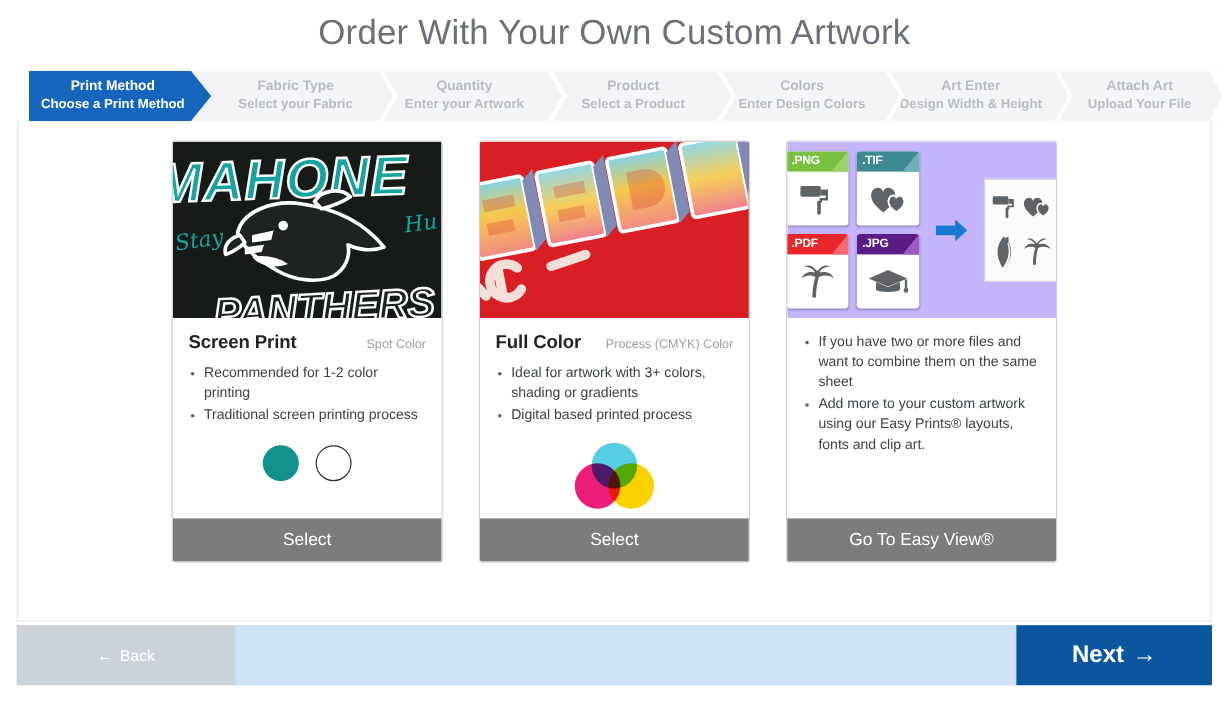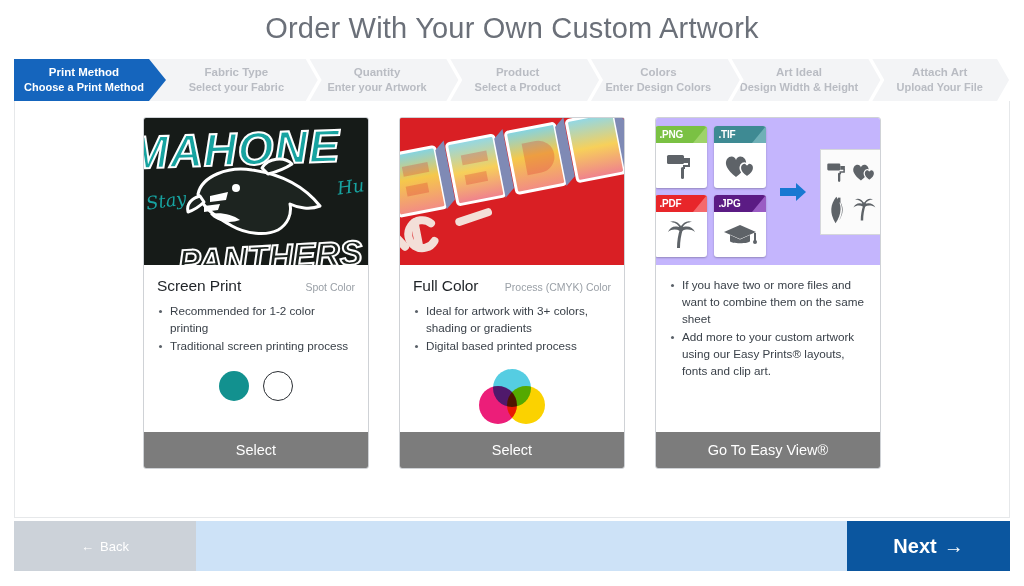--- a/index.html
+++ b/index.html
@@ -26,21 +26,21 @@
     font-weight: 400;
     color: #6b7079;
     letter-spacing: 0.2px;
     padding-top: 11px;
     line-height: 1.2;
   }
 
   
   .stepper {
     position: absolute;
-    left: 14px;
+    left: 24px;
     top: 59px;
     width: 996px;
     height: 42px;
     background: #f3f4f6;
     display: flex;
     overflow: hidden;
     align-items: center;
   }
   .step {
     position: relative;
@@ -138,21 +138,21 @@
     flex: 1 1 auto;
   }
   .card-head {
     display: flex;
     align-items: baseline;
     justify-content: space-between;
     margin-bottom: 8px;
   }
   .card-name {
     font-size: 15.5px;
-    font-weight: normal;
+    font-weight: bold;
     color: #1f2327;
     letter-spacing: -0.1px;
   }
   .card-tag {
     font-size: 10.5px;
     color: #9aa0a7;
     white-space: nowrap;
   }
   .card ul {
     list-style: none;
@@ -374,21 +374,21 @@
     </div>
     <div class="step">
       <span class="step-title">Product</span>
       <span class="step-sub">Select a Product</span>
     </div>
     <div class="step">
       <span class="step-title">Colors</span>
       <span class="step-sub">Enter Design Colors</span>
     </div>
     <div class="step">
-      <span class="step-title">Art Ideal</span>
+      <span class="step-title">Art Enter</span>
       <span class="step-sub">Design Width &amp; Height</span>
     </div>
     <div class="step last">
       <span class="step-title">Attach Art</span>
       <span class="step-sub">Upload Your File</span>
     </div>
   </div>
 
   <div class="content">
     <div class="cards">

